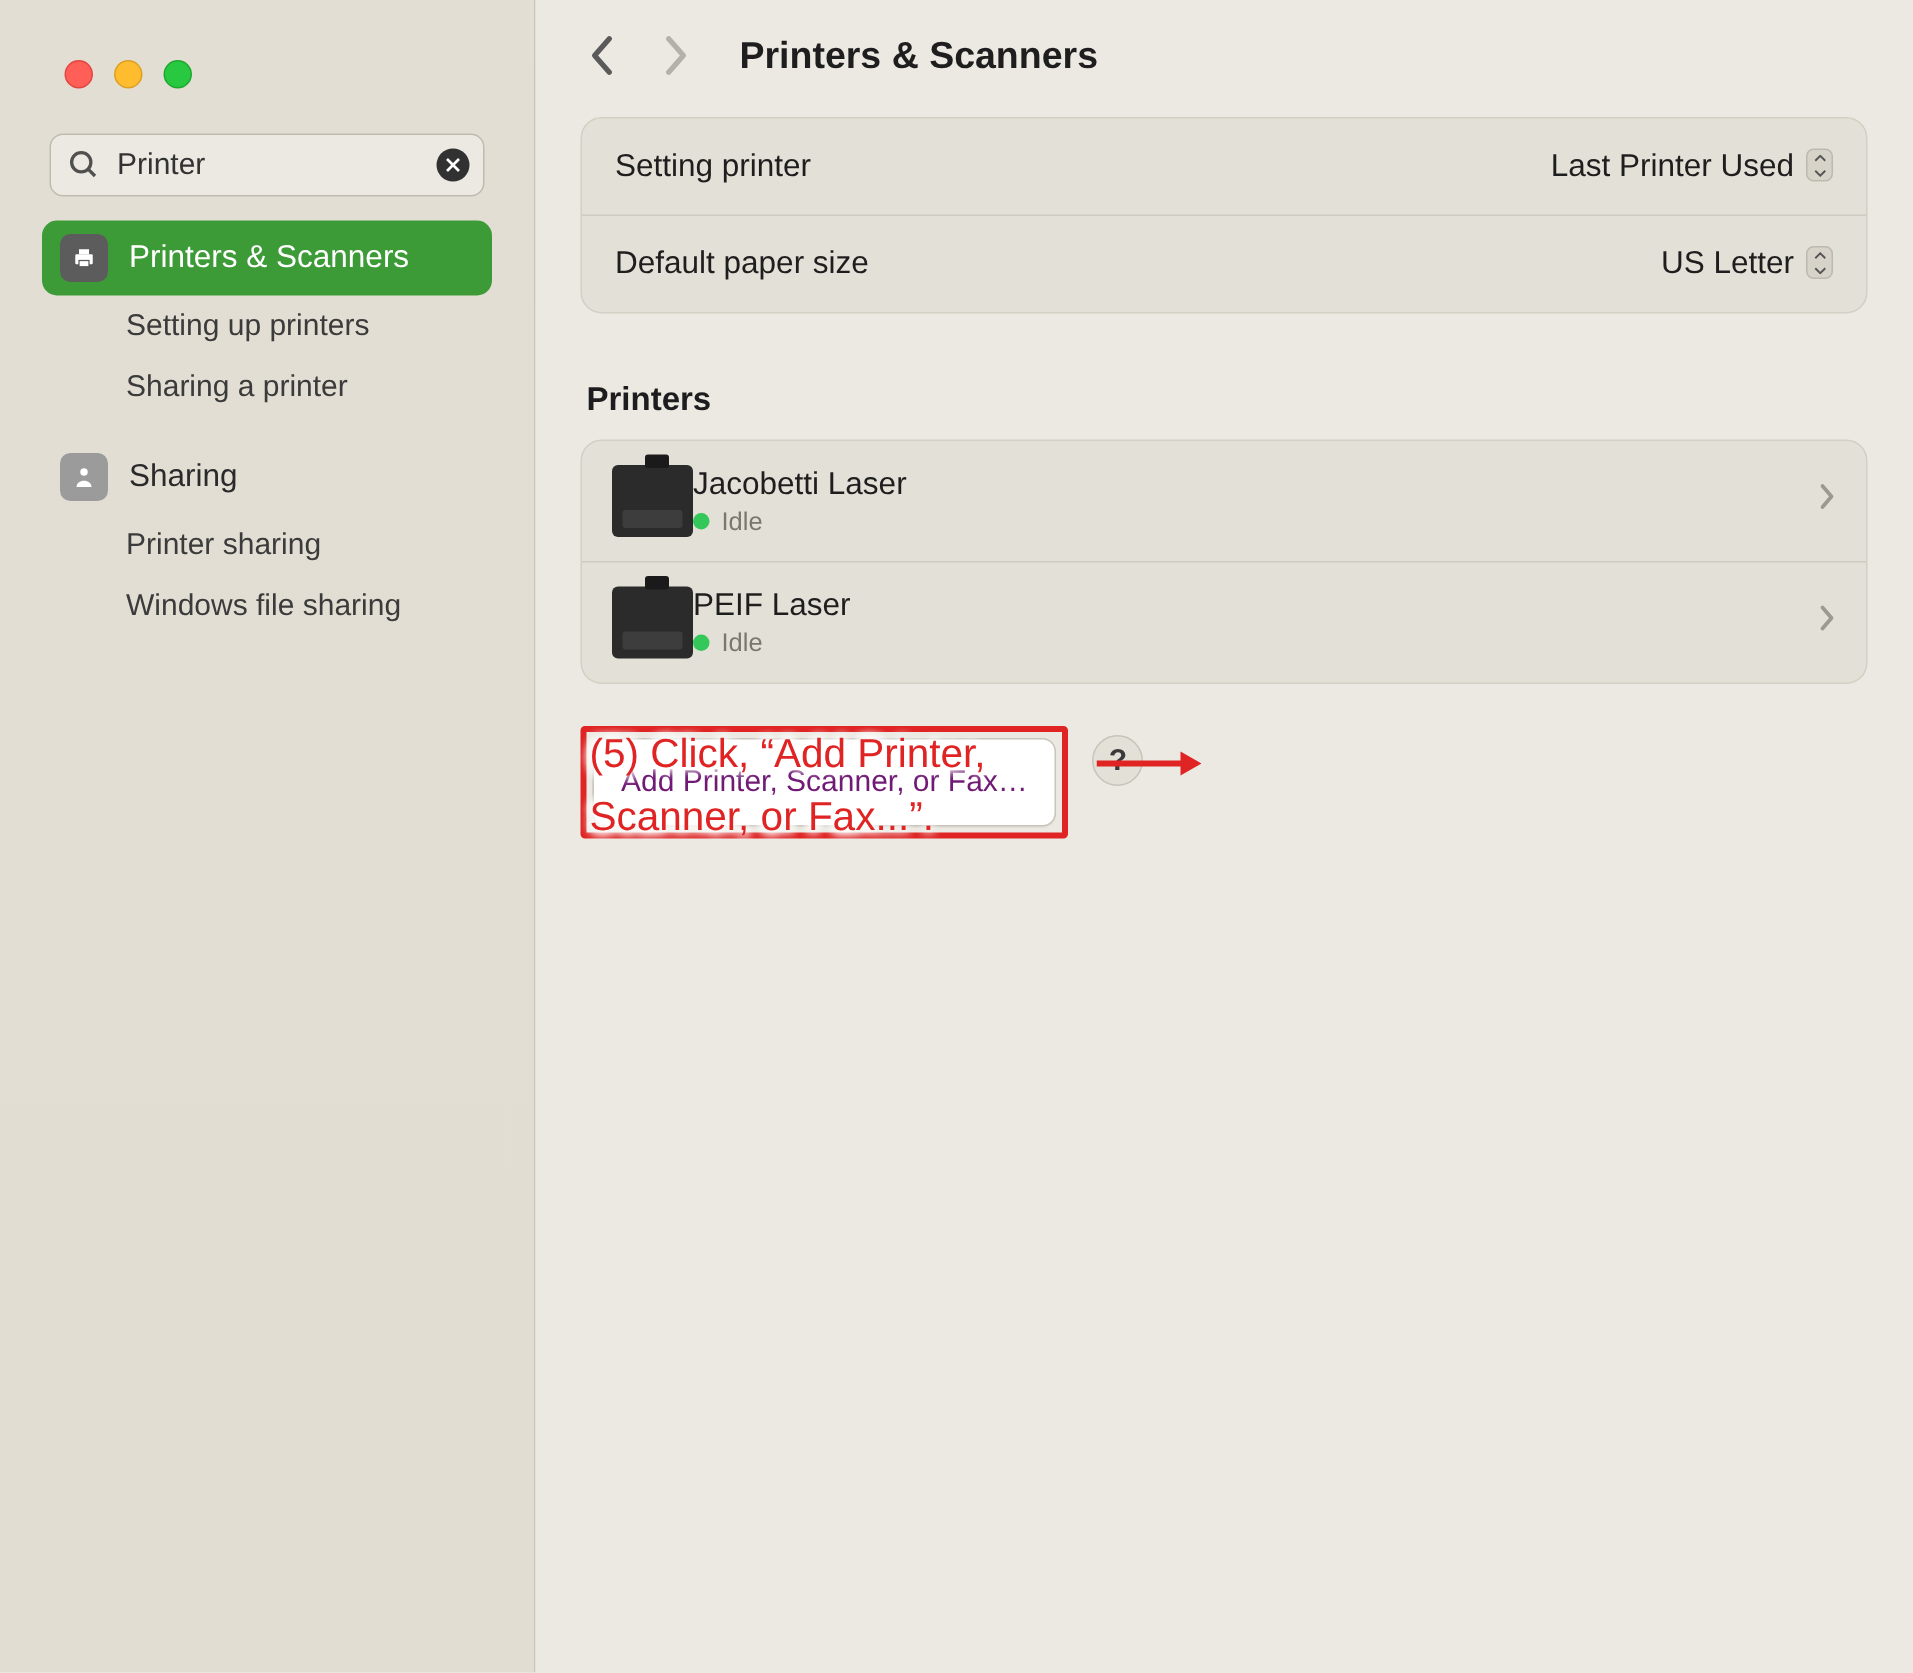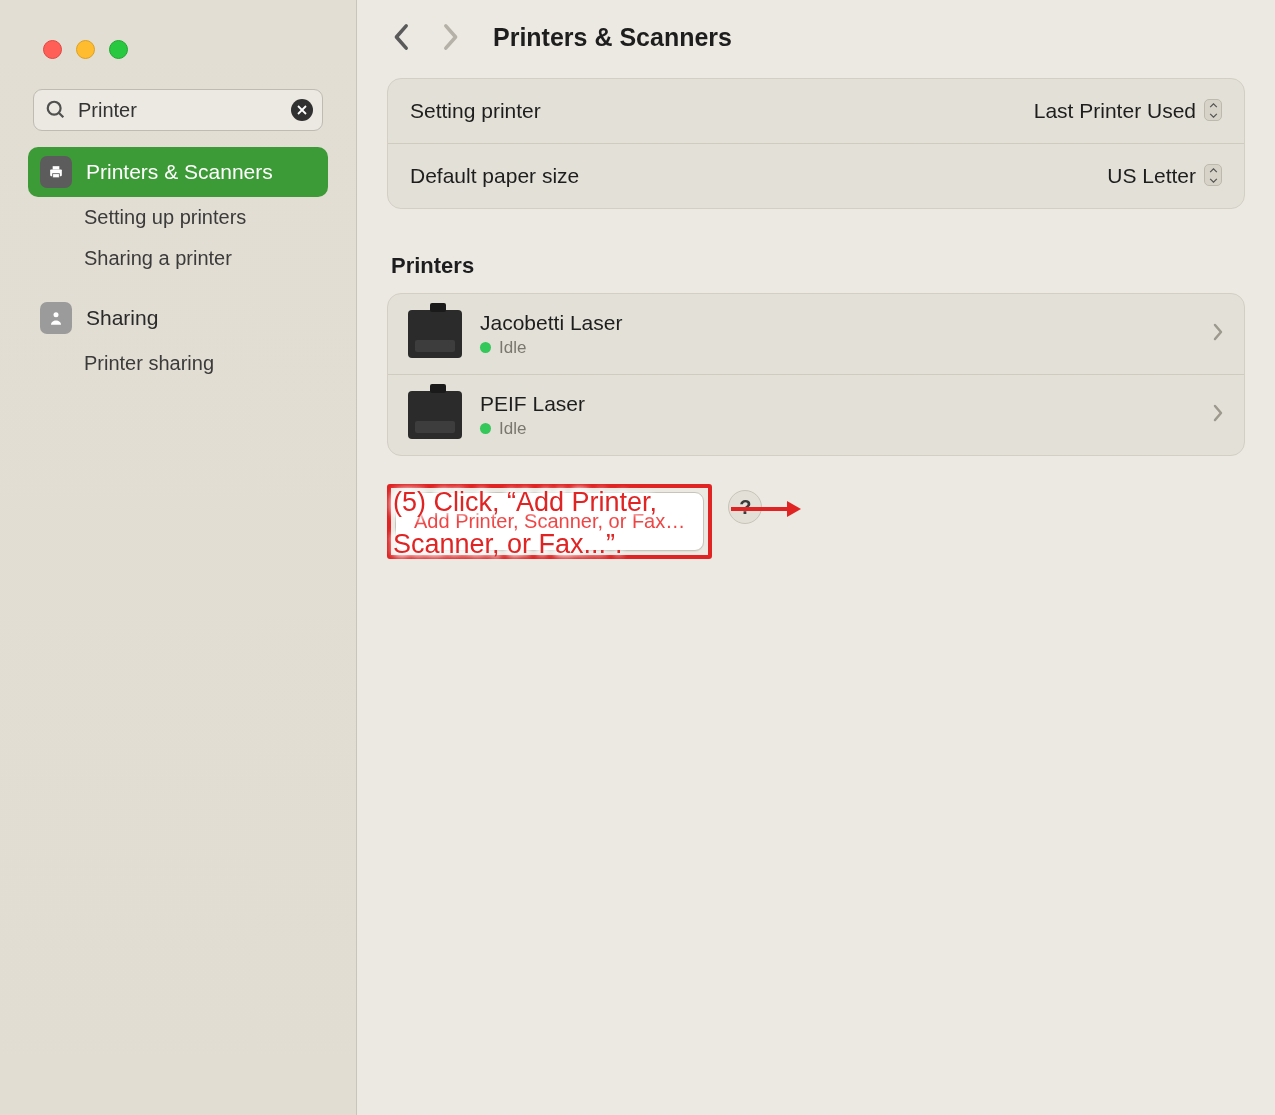--- a/index.html
+++ b/index.html
@@ -135,21 +135,21 @@
     display:flex; flex-direction:column;
   }
   .stepper div{flex:1;display:flex;align-items:center;justify-content:center;}
   .stepper svg{width:9px;height:5px;}
 
   .section-title {
     font-size:22px; font-weight:700;
     margin: 44px 0 14px 4px;
   }
   .printer-row {
-    display:flex; align-items:center; gap:18px;
+    display:flex; align-items:center; 
     padding: 16px 20px;
     cursor:pointer;
   }
   .printer-row + .printer-row { border-top:1px solid #cfcbc0; }
   .printer-thumb {
     width:54px; height:48px;
     background:#2b2b2b;
     border-radius:4px;
     position:relative;
   }
@@ -172,21 +172,21 @@
     display:flex; align-items:flex-start; justify-content:flex-start;
     gap:16px; margin-top:28px;
     position:relative;
   }
   .add-btn {
     background:#fff;
     border:1px solid #c8c4ba;
     border-radius:9px;
     padding: 17px 18px;
     font-size:20px;
-    color:#ef4444;
+    color:#701a75;
     box-shadow: 0 1px 1px rgba(0,0,0,0.05);
     cursor:pointer;
     white-space:nowrap;
   }
   .add-btn-highlight {
     border:4px solid #e02424;
     padding: 4px;
     border-radius:3px;
   }
   .help-btn {
@@ -270,20 +270,23 @@
         <span class="side-icon sharing">
           <svg viewBox="0 0 24 24" fill="#fff">
               <circle cx="12" cy="8" r="3"></circle>
               <path d="M6 20c0-3 2.7-5 6-5s6 2 6 5z"></path>
             </svg>
         </span>
         <span>Sharing</span>
       </div>
       <div class="side-item sub">
         <span>Printer sharing</span>
+      </div>
+      <div class="side-item sub">
+        <span>Windows file sharing</span>
       </div>
     </div>
   </div>
 
   <div class="main">
     <div class="header">
       <div class="nav-arrow">
         <svg width="18" height="28" viewBox="0 0 12 20" fill="none" stroke="currentColor" stroke-width="2.5" stroke-linecap="round" stroke-linejoin="round">
             <polyline points="9,2 2,10 9,18"></polyline>
           </svg>

